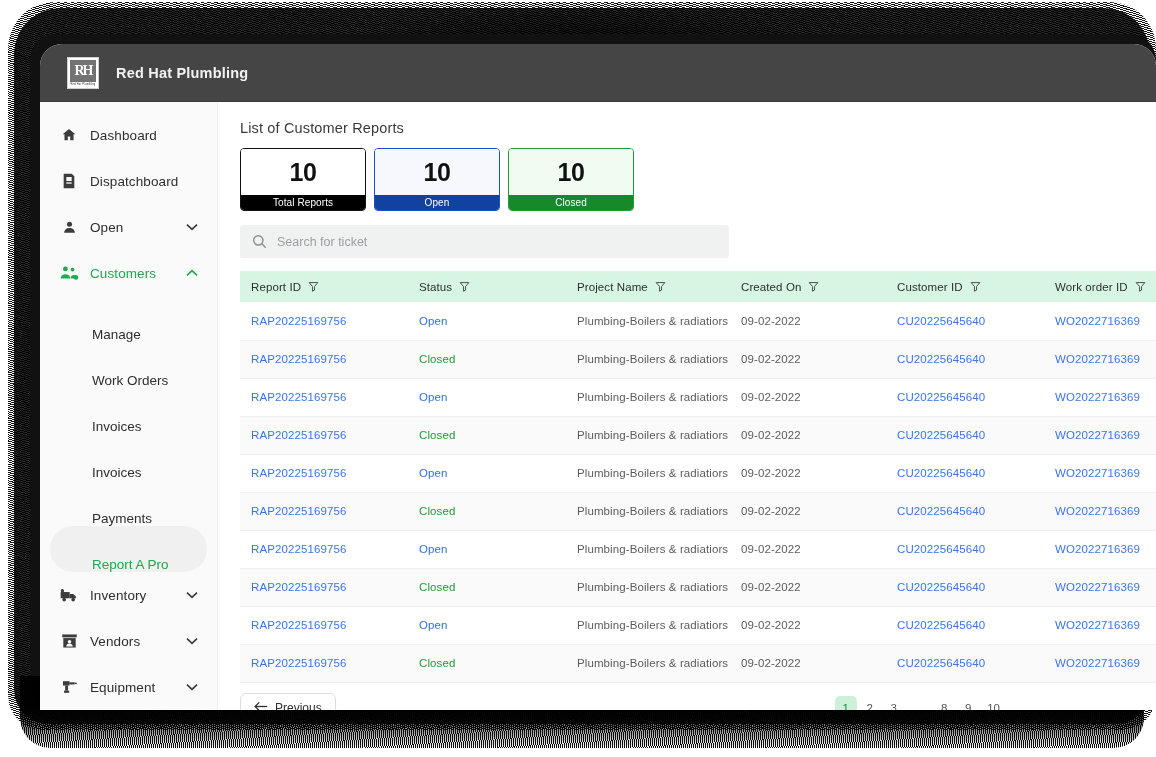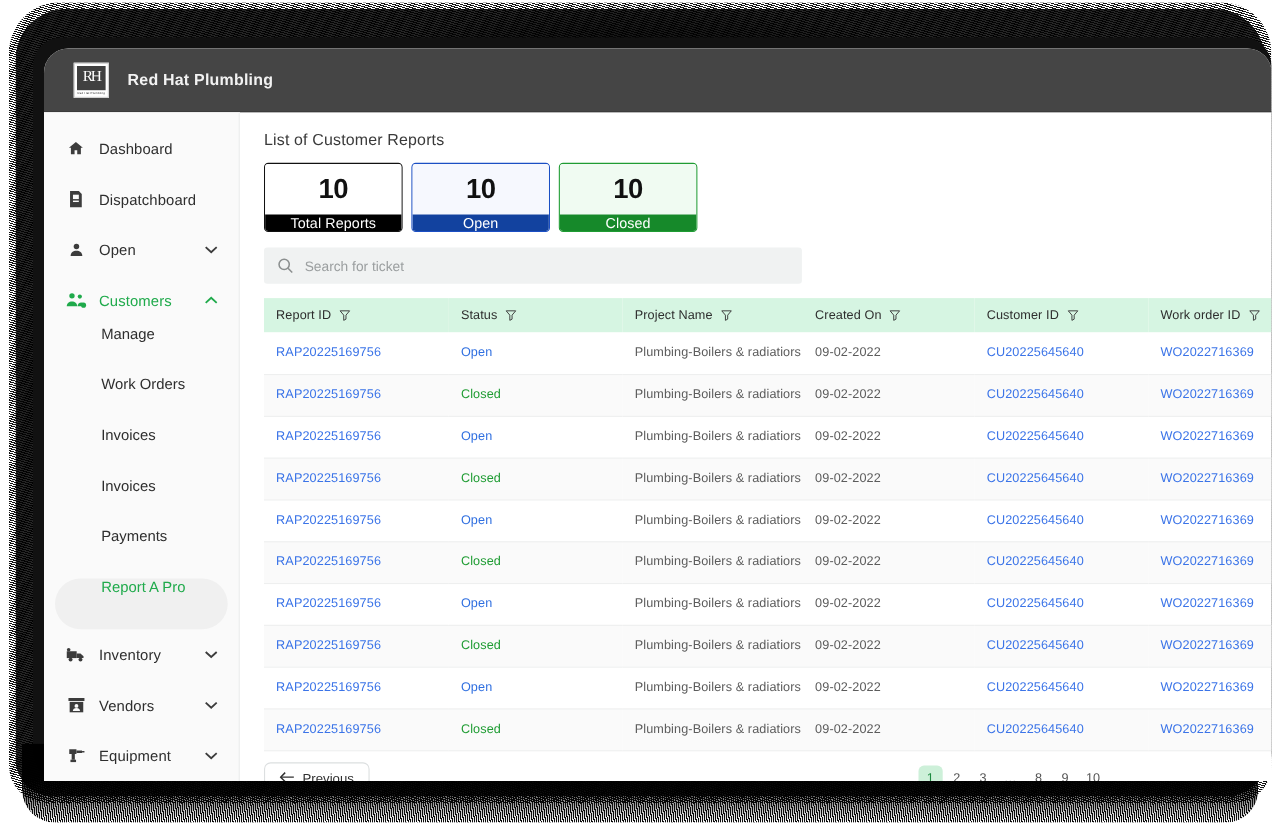--- a/index.html
+++ b/index.html
@@ -72,23 +72,23 @@
     height: 58px; background: #454545;
     display: flex; align-items: center; padding-left: 27px;
     border-bottom: 1px solid #3a3a3a;
   }
   .logo-box {
     width: 32px; height: 32px; background: #fff;
     border: 1px solid #cfcfcf; padding: 2px;
     display: flex; flex-direction: column; align-items: center; justify-content: center;
   }
   .logo-mark {
-    width: 100%; height: 22px; background: #404040;
+    width: 100%; height: 22px; background: #737373;
     display: flex; align-items: center; justify-content: center;
-    font-family: "Liberation Serif", serif; font-weight: normal;
+    font-family: "Liberation Serif", serif; font-weight: bold;
     font-size: 14px; color: #fff; letter-spacing: -2px;
     line-height: 1;
   }
   .logo-sub { font-size: 2.6px; color: #2a2a2a; letter-spacing: .2px; margin-top: 1px; white-space: nowrap; }
   .brand-name {
     margin-left: 17px; color: #f2f2f2;
     font-size: 14.5px; font-weight: bold; letter-spacing: .2px;
   }
 
   
@@ -113,21 +113,21 @@
   }
   .nav-item .lbl {
     font-size: 13.5px; color: #2e2e2e; letter-spacing: .1px; flex: 1;
   }
   .nav-item .chev {
     width: 14px; height: 14px; flex: none; color: #3c3c3c;
     display: flex; align-items: center; justify-content: center;
   }
   .nav-item.active .lbl, .nav-item.active .ico, .nav-item.active .chev { color: #1faa4b; }
   .sub-item {
-    display: flex; align-items: flex-start;
+    display: flex; align-items: flex-end;
     height: 46px; margin: 0 10px; padding-left: 42px;
     border-radius: 23px; cursor: pointer;
   }
   .sub-item .lbl { font-size: 13.5px; color: #2e2e2e; }
   .sub-item.current { background: #f0f0f0; }
   .sub-item.current .lbl { color: #1faa4b; }
 
   
   .main { flex: 1; padding: 18px 0 0 22px; overflow: hidden; }
   .page-title { font-size: 14.5px; color: #3a3a3a; letter-spacing: .15px; margin-bottom: 12px; }
@@ -136,21 +136,21 @@
   .card {
     width: 126px; height: 63px; border-radius: 4px; overflow: hidden;
     display: flex; flex-direction: column; cursor: pointer;
   }
   .card .num {
     flex: 1; display: flex; align-items: center; justify-content: center;
     font-size: 25px; font-weight: bold; color: #111; letter-spacing: -.5px;
   }
   .card .cap {
     height: 15px; display: flex; align-items: center; justify-content: center;
-    font-size: 13px; color: #fff; letter-spacing: .1px;
+    font-size: 10px; color: #fff; letter-spacing: .1px;
   }
   .card.total { border: 1.5px solid #111; }
   .card.total .num { background: #fff; }
   .card.total .cap { background: #000; }
   .card.open { border: 1.5px solid #1b4fc4; }
   .card.open .num { background: #f6f8fe; }
   .card.open .cap { background: #12429f; }
   .card.closed { border: 1.5px solid #1f9c33; }
   .card.closed .num { background: #f0fbf2; }
   .card.closed .cap { background: #16892a; }

